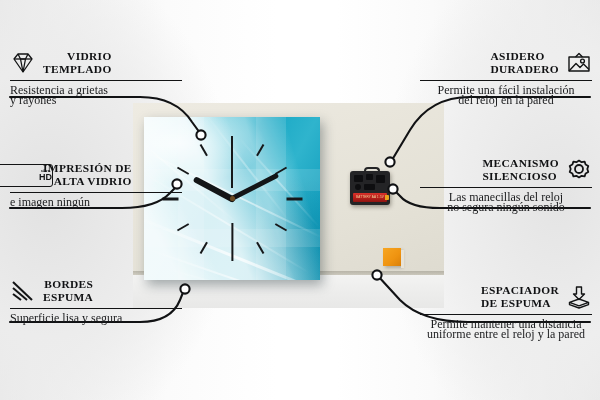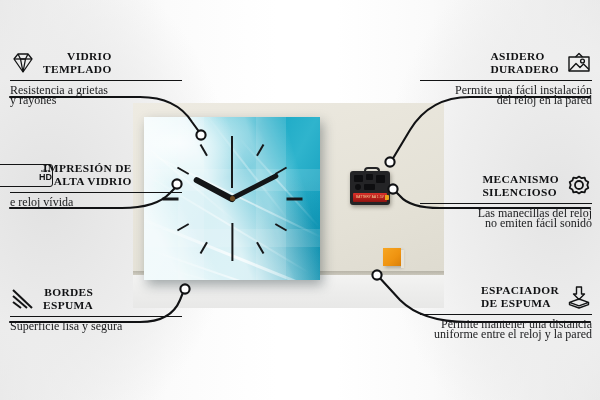--- a/index.html
+++ b/index.html
@@ -69,28 +69,28 @@
   
   .feat{position:absolute;width:172px;}
   .feat .head{display:flex;align-items:center;gap:7px;}
   .feat.right .head{flex-direction:row-reverse;}
   .feat .ttl{font-weight:bold;font-size:11.4px;line-height:13.4px;color:#101113;
     letter-spacing:.35px;font-family:"Liberation Serif",serif;}
   .feat.left .ttl{text-align:right;}
   .feat.right .ttl{}
   .rule{height:1px;background:#121314;margin:3px 0 4px;}
   .desc{font-size:12px;line-height:10.6px;color:#1a1b1d;font-family:"Liberation Serif",serif;}
-  .feat.right .desc{text-align:right;}
+  .feat.right .desc{text-align:center;}
   .ico{width:26px;height:24px;flex:0 0 26px;display:flex;align-items:center;justify-content:center;}
 
   #f1{left:10px;top:50px;}
   #f2{left:10px;top:162px;}
-  #f3{left:10px;top:286px;}
+  #f3{left:10px;top:278px;}
   #f4{left:420px;top:50px;}
-  #f5{left:420px;top:173px;}
+  #f5{left:420px;top:157px;}
   #f6{left:420px;top:284px;}
 
   .hdbox{width:22px;height:21px;border:1.6px solid #131415;border-radius:3px;display:flex;
     flex-direction:column;align-items:center;justify-content:center;line-height:1;padding-left:45px;}
   .hdbox .u{font-size:4.2px;font-weight:bold;font-family:"Liberation Sans",sans-serif;color:#131415;}
   .hdbox .h{font-size:9px;font-weight:bold;font-family:"Liberation Sans",sans-serif;color:#131415;margin-top:.5px;}
 </style>
 </head>
 <body>
 
@@ -206,21 +206,21 @@
           <div class="h">HD</div>
         </div>
       </div>
       <div class="ttl">
         <div>IMPRESIÓN DE</div>
         <div>ALTA VIDRIO</div>
       </div>
     </div>
     <div class="rule"></div>
     <div class="desc">
-      <div>e reloj vívida</div>
+      <div>e imagen ningún</div>
     </div>
   </div>
 
   <div class="feat left" id="f3">
     <div class="head">
       <div class="ico">
         <svg viewBox="0 0 26 24" width="26" height="24">
             <g stroke="#131415" stroke-width="2" stroke-linecap="butt">
           <path d="M3,3 L22,21"></path>
               <path d="M3,9 L17,21"></path>
@@ -274,21 +274,21 @@
           </svg>
       </div>
       <div class="ttl">
         <div>MECANISMO</div>
         <div>SILENCIOSO</div>
       </div>
     </div>
     <div class="rule"></div>
     <div class="desc">
       <div>Las manecillas del reloj</div>
-      <div>no emiten fácil sonido</div>
+      <div>no segura ningún sonido</div>
     </div>
   </div>
 
   <div class="feat right" id="f6">
     <div class="head">
       <div class="ico">
         <svg viewBox="0 0 26 24" width="26" height="24">
             <g fill="none" stroke="#131415" stroke-width="1.4" stroke-linejoin="round">
           <path d="M10.5,2 L15.5,2 L15.5,9 L18.5,9 L13,14.5 L7.5,9 L10.5,9 Z"></path>
           <path d="M13,14 L22.5,17.4 L13,20.8 L3.5,17.4 Z"></path>

